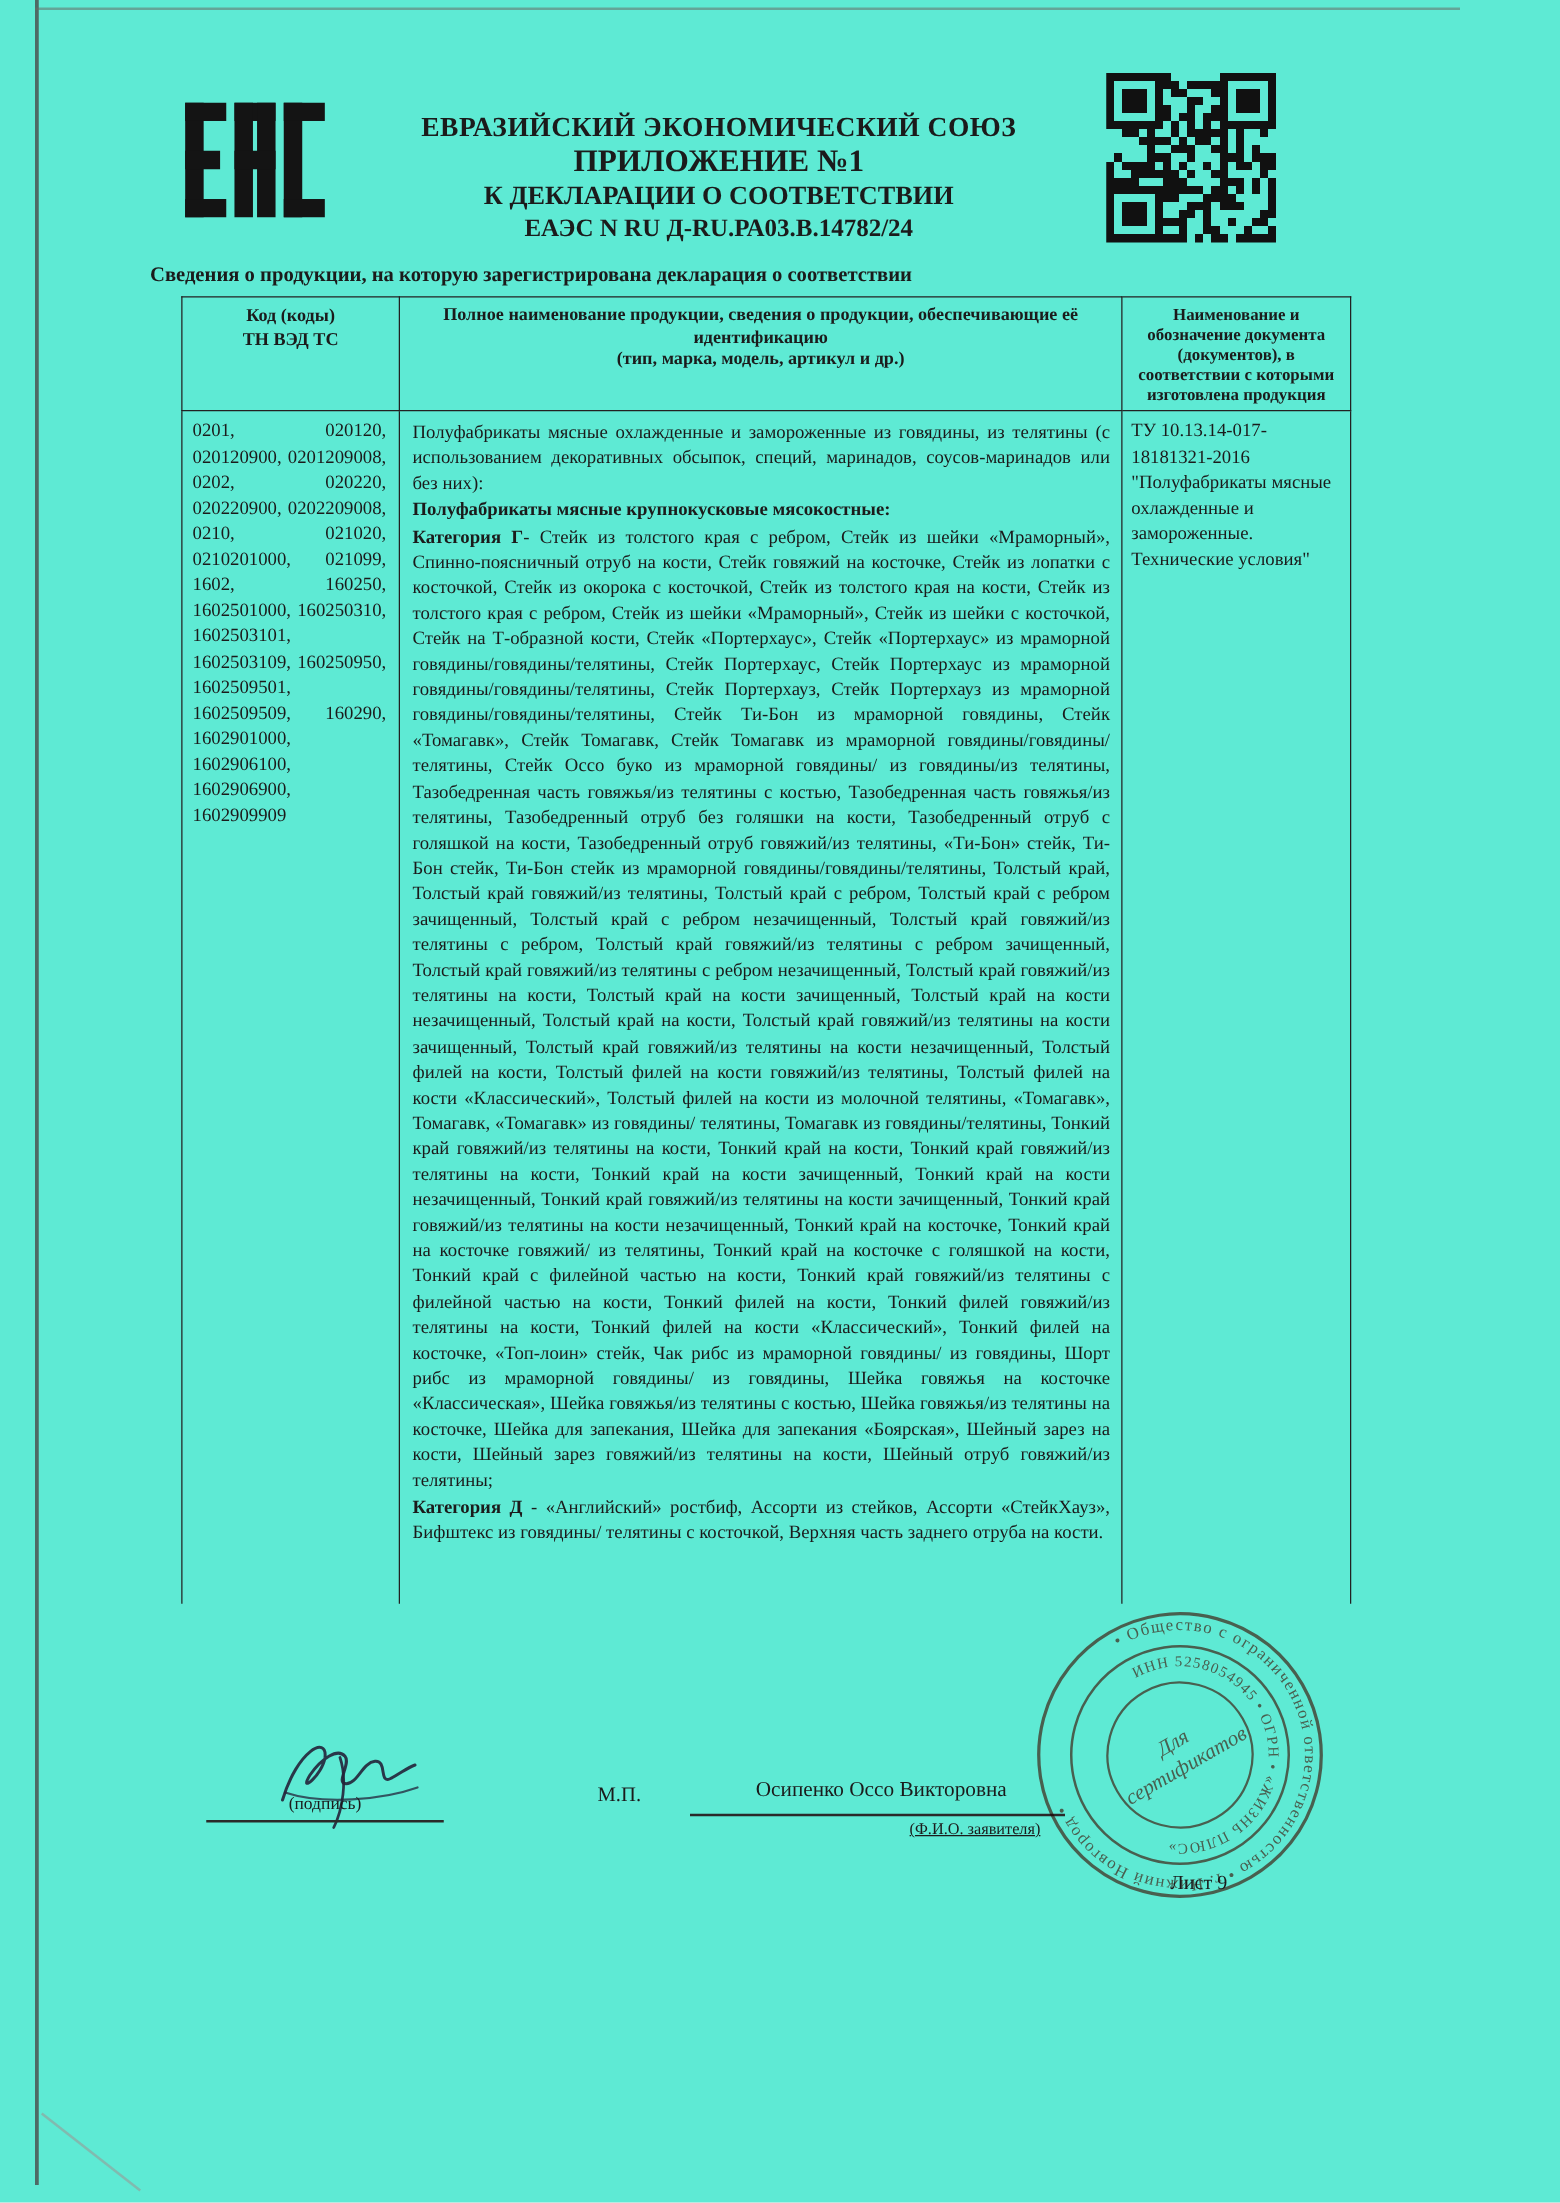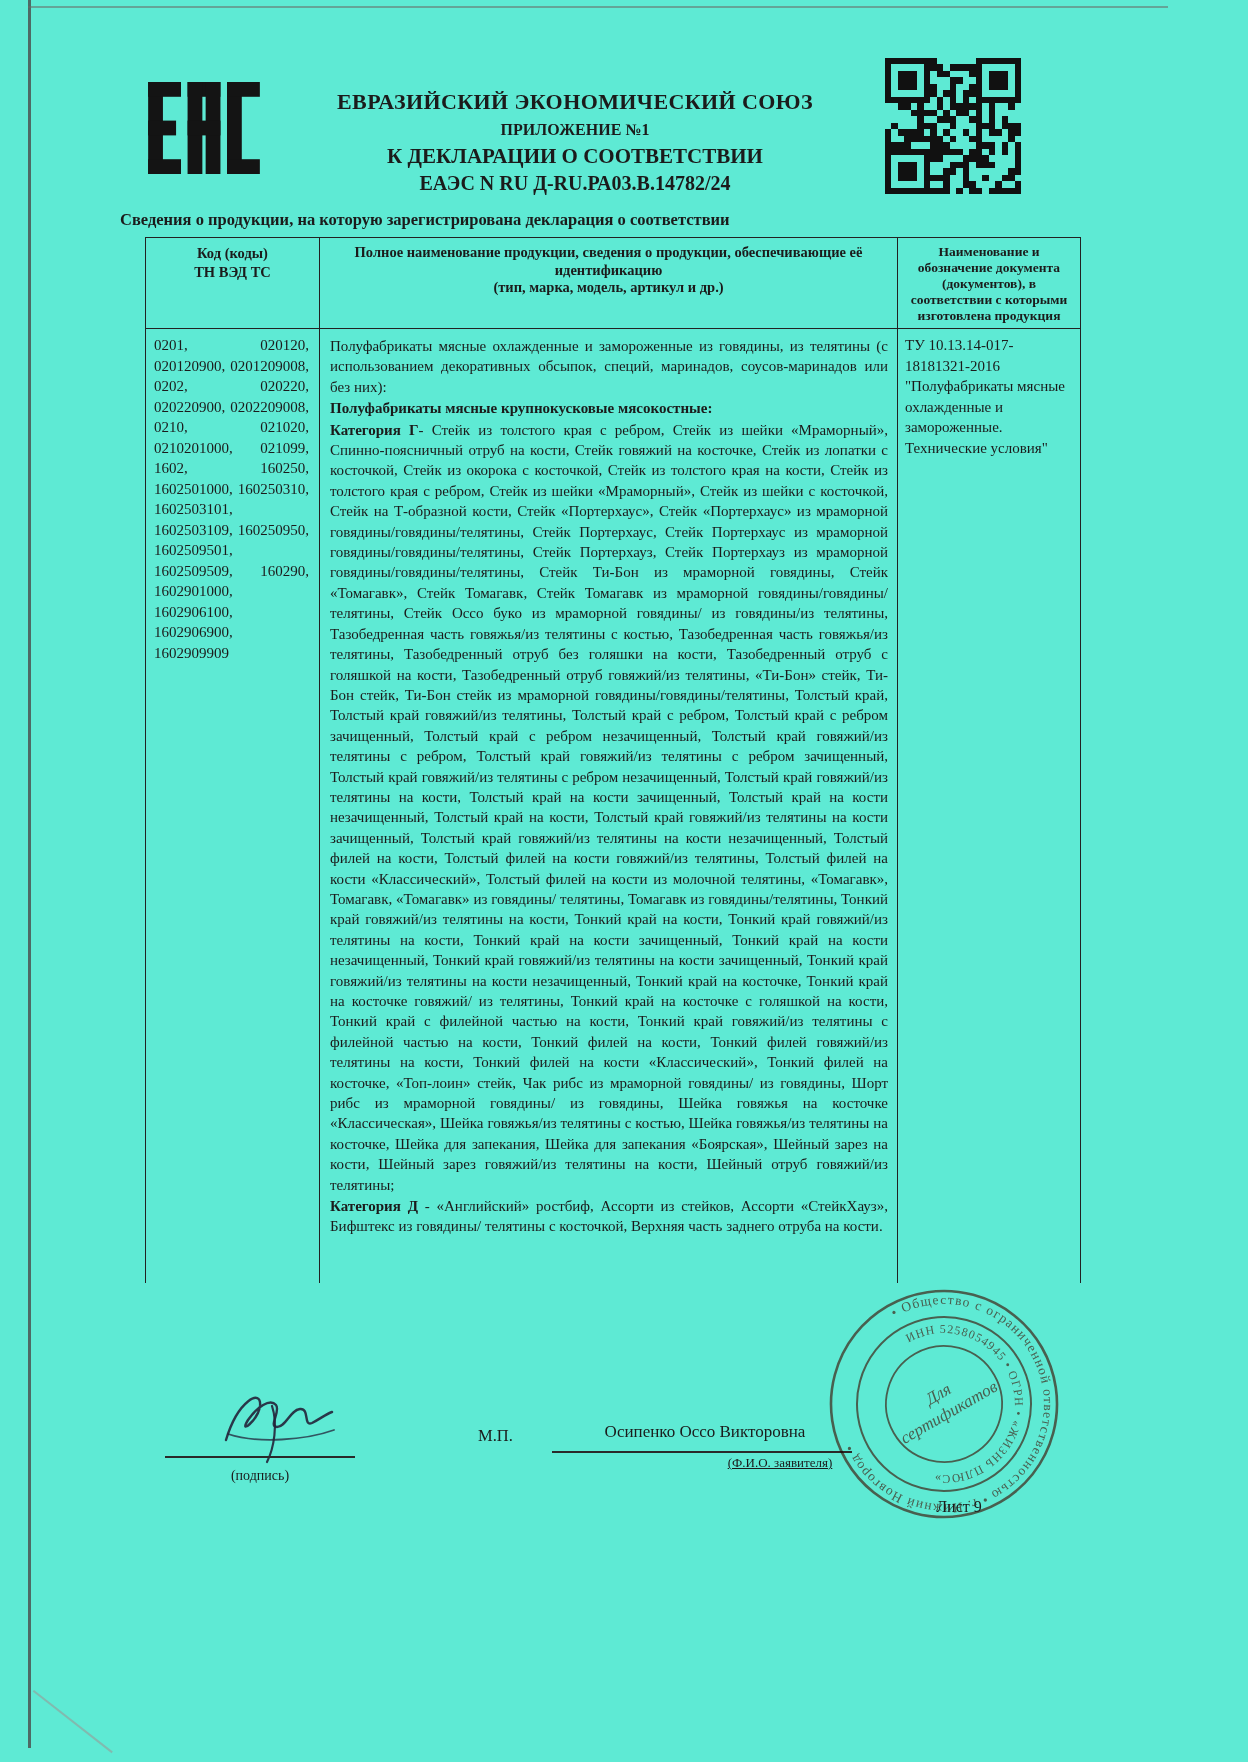--- a/index.html
+++ b/index.html
@@ -7,21 +7,21 @@
         font-family:"Liberation Serif","DejaVu Serif",serif;color:#1b1b1b;}
   
   .edge-left{position:absolute;left:28px;top:0;width:3px;height:1748px;background:#4a4a48;opacity:.8;}
   .edge-top{position:absolute;left:28px;top:6px;width:1140px;height:2px;background:#6a6a66;opacity:.55;}
   .edge-fold{position:absolute;left:34px;top:1690px;width:100px;height:2px;background:#9a9a96;transform:rotate(38deg);transform-origin:left top;opacity:.6;}
 
   
   .eac-logo{position:absolute;left:148px;top:82px;width:112px;height:92px;}
   .titles{position:absolute;left:270px;top:88px;width:610px;text-align:center;font-weight:bold;}
   .titles .t1{font-size:22px;line-height:28px;letter-spacing:.4px;}
-  .titles .t2{font-size:16px;line-height:27px;}
+  .titles .t2{font-size:25px;line-height:27px;}
   .titles .t3{font-size:21px;line-height:27px;}
   .titles .t4{font-size:20px;line-height:27px;}
   .qr{position:absolute;left:885px;top:58px;width:136px;height:136px;}
   .subtitle{position:absolute;left:120px;top:210px;width:1000px;text-align:left;font-weight:bold;font-size:16.5px;}
 
   
   table.decl{position:absolute;left:145px;top:237px;width:902px;border-collapse:collapse;table-layout:fixed;}
   table.decl th, table.decl td{border:1.6px solid #222;}
   table.decl th{font-weight:bold;text-align:center;vertical-align:top;padding:6px 5px 4px 5px;}
   .th-codes{width:163px;font-size:14.5px;line-height:19px;}
@@ -30,21 +30,21 @@
   table.decl td{vertical-align:top;border-bottom:none;}
   td.codes{font-size:15px;line-height:20.5px;text-align:justify;padding:6px 10px 45px 8px;}
   td.desc{font-size:15px;line-height:20.4px;text-align:justify;padding:6px 8px 45px 9px;}
   td.desc p{margin:1px;}
   td.doc{font-size:15px;line-height:20.5px;text-align:left;padding:6px 6px 45px 7px;}
   .b{font-weight:bold;}
 
   
   .signature{position:absolute;left:210px;top:1382px;width:140px;height:85px;}
   .sig-line{position:absolute;left:165px;top:1456px;width:190px;height:2px;background:#2a2a2a;}
-  .sig-caption{position:absolute;left:165px;top:1468px;width:190px;text-align:center;font-size:14px;}
+  .sig-caption{position:absolute;left:165px;top:1436px;width:190px;text-align:center;font-size:14px;}
   .mp{position:absolute;left:478px;top:1426px;font-size:16.5px;}
   .applicant{position:absolute;left:555px;top:1422px;width:300px;text-align:center;font-size:17px;}
   .applicant-line{position:absolute;left:552px;top:1451px;width:300px;height:2px;background:#2a2a2a;}
   .applicant-caption{position:absolute;left:700px;top:1455px;width:160px;text-align:center;font-size:13px;text-decoration:underline;}
   .sheet{position:absolute;left:899px;top:1498px;width:120px;text-align:center;font-size:16px;}
 
   .stamp{position:absolute;left:812px;top:1272px;width:264px;height:264px;mix-blend-mode:multiply;opacity:.82;}
 </style>
 </head>
 <body>

